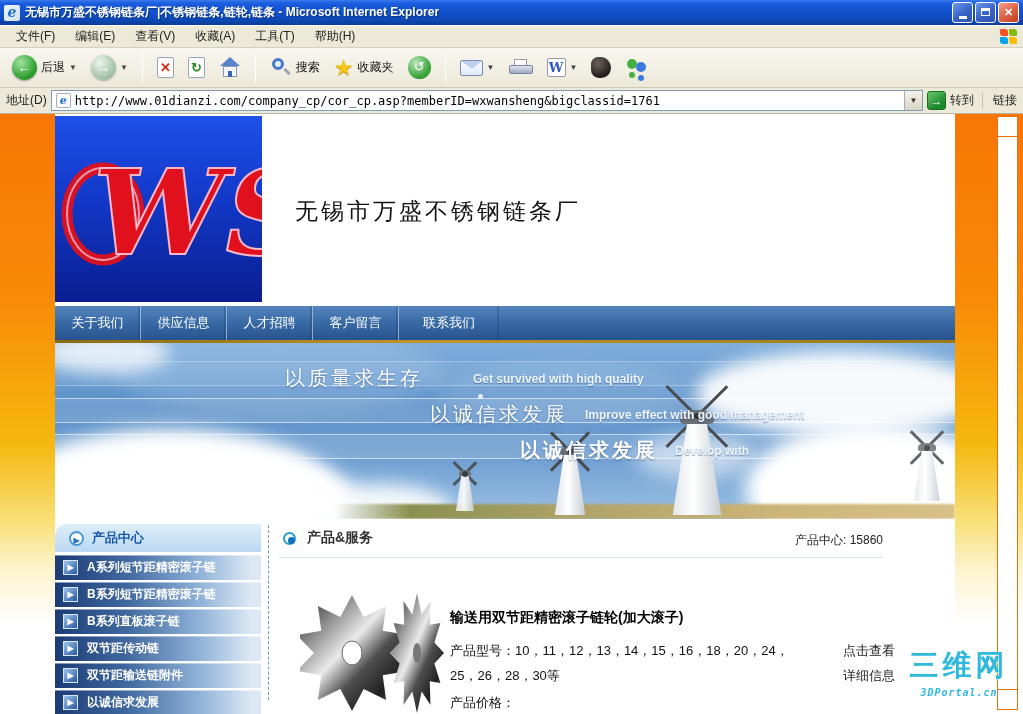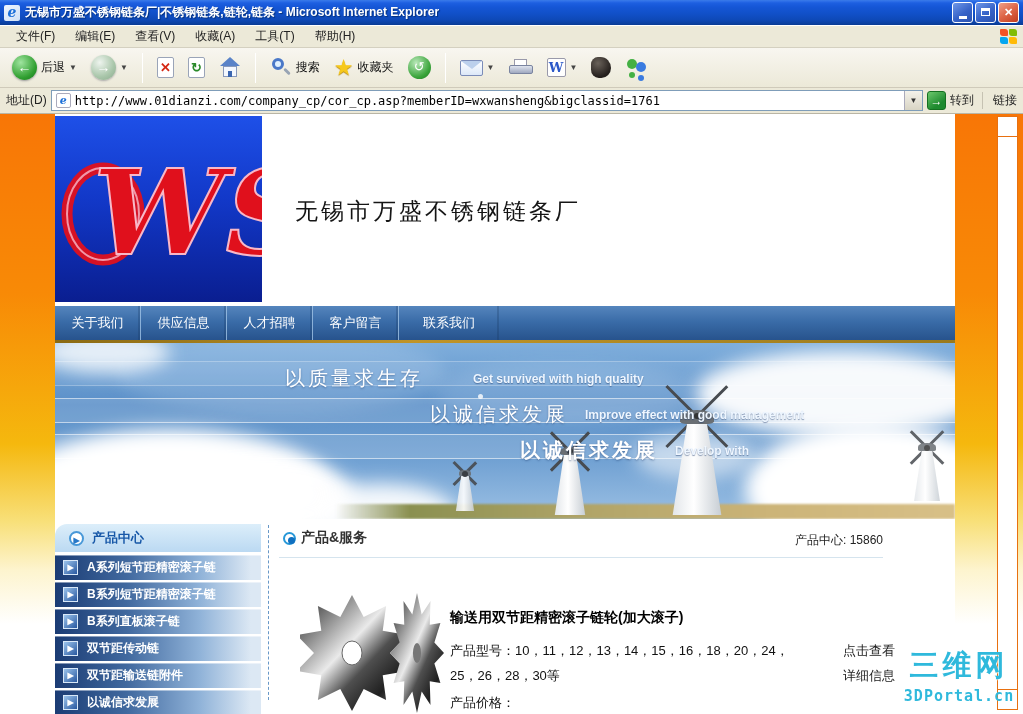--- a/index.html
+++ b/index.html
@@ -140,33 +140,33 @@
   .sb-header .circ-ic { width:15px; height:15px; border-radius:50%; background:#fff; border:2px solid #4898D8; color:#2878C8; font-size:8px; line-height:15px; text-align:center; }
   .sb-item { position:absolute; left:0; width:206px; height:25px;
     background:linear-gradient(90deg,#1B3C74 0%,#41699F 35%,#8FB2D8 70%,#DCE8F4 95%);
     box-shadow:inset 0 1px 0 rgba(255,255,255,.45);
     display:flex; align-items:center; gap:9px; padding-left:8px;
     color:#fff; font-weight:bold; font-size:12px; }
   .sb-item .sq-ic { width:15px; height:15px; background:linear-gradient(135deg,#9CC4EC,#2858A0); border:1px solid #D8E8F8; color:#fff; font-size:8px; line-height:13px; text-align:center; }
   
   .main { position:absolute; left:210px; top:0; width:690px; height:195px; }
   .main .divider-v { position:absolute; left:3px; top:6px; height:175px; border-left:1px dashed #6898C8; }
-  .main-header { position:absolute; left:18px; top:10px; width:600px; display:flex; align-items:center; gap:5px; font-size:14px; font-weight:bold; color:#333; }
+  .main-header { position:absolute; left:18px; top:10px; width:600px; display:flex; align-items:center; gap:11px; font-size:14px; font-weight:bold; color:#333; }
   .sec-ic { width:13px; height:13px; border-radius:50%; border:2px solid #2898D8; position:relative; }
   .sec-ic:after { content:""; position:absolute; left:3px; top:3px; width:7px; height:7px; border-radius:50%; background:#1070C0; }
   .hits { position:absolute; right:72px; top:13px; font-size:12px; font-weight:normal; color:#222; }
   .main-hr { position:absolute; left:14px; top:38px; width:604px; border-top:1px solid #D5E4EE; }
   .gears-wrap { position:absolute; left:35px; top:72px; width:150px; height:123px; }
   .prod-title { position:absolute; left:185px; top:90px; font-size:14px; font-weight:bold; color:#000; }
   .prod-line { position:absolute; left:185px; font-size:13px; color:#111; }
   .prod-view { position:absolute; left:578px; font-size:13px; color:#222; }
   
   .watermark { position:absolute; left:900px; top:646px; width:118px; text-align:center; color:#2FB9DC; z-index:40; font-family:"DejaVu Sans Mono",monospace; }
   .watermark .l1 { font-size:29px; font-weight:bold; letter-spacing:4px; text-shadow:1px 1px 0 rgba(255,255,255,.6); }
-  .watermark .l2 { font-size:15px; font-weight:bold; letter-spacing:1px; margin-top:1px; }
+  .watermark .l2 { font-size:10px; font-weight:bold; letter-spacing:1px; margin-top:1px;font-style:italic; }
 </style>
 </head>
 <body>
 
 <div class="screen">
 
   <div class="titlebar">
     <div class="ie-logo">e</div>
     <div class="win-title">无锡市万盛不锈钢链条厂|不锈钢链条,链轮,链条 - Microsoft Internet Explorer</div>
     <div class="winbtns">

